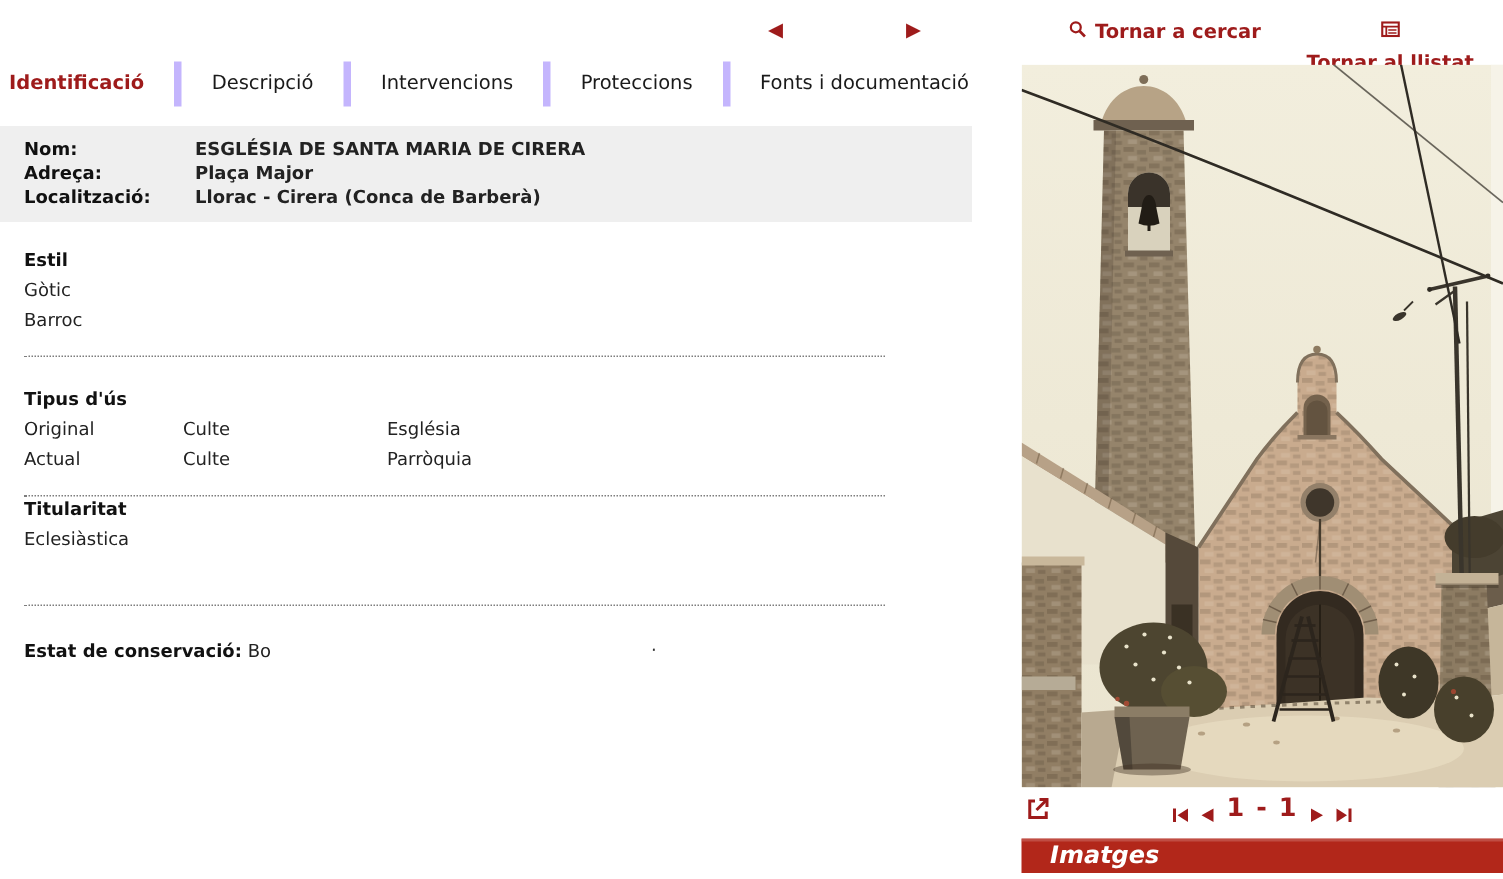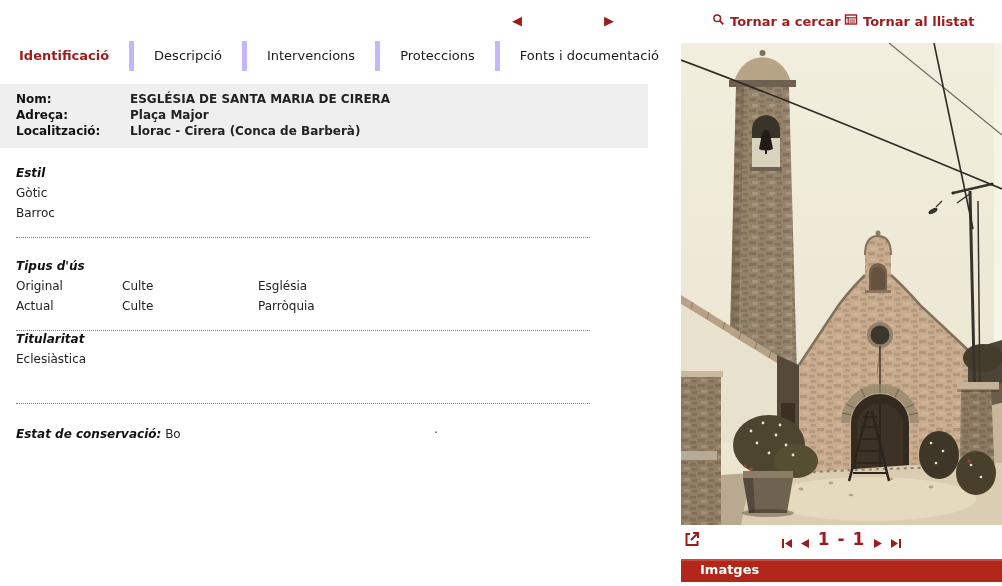--- a/index.html
+++ b/index.html
@@ -14,38 +14,38 @@
   
   .record-nav { position:absolute; top:13px; left:512px; width:102px;
     display:flex; justify-content:space-between; color:var(--accent);
     font-size:13px; font-weight:bold; }
   .record-nav span { cursor:pointer; }
 
   
   .top-link { position:absolute; top:13px; display:flex; align-items:center; gap:5px;
     color:var(--accent); font-weight:bold; font-size:13px; cursor:pointer; white-space:nowrap; }
   #link-search { left:712px; }
-  #link-list  { left:844px; }
+  #link-list  { left:871px;flex-direction:column; }
 
   
   .tabs { position:absolute; top:41px; left:0; display:flex; align-items:stretch; }
   .tab { font-size:13px; color:#1a1a1a; padding:7px 20px; cursor:pointer; line-height:16px; }
   .tab + .tab { border-left:5px solid #c4b5fd; }
-  .tab.active { color:var(--accent); font-weight:bold; padding-left:19px; }
+  .tab.active { color:var(--accent); font-weight:bold; padding-left:6px; }
 
   
   .record-header { position:absolute; top:84px; left:0; width:648px; height:64px;
     background:var(--hdr); padding:7px 0 0 16px; }
   .rh-row { display:flex; line-height:16px; }
   .rh-label { width:114px; font-weight:bold; color:#111; }
   .rh-value { color:#222;font-weight:bold; }
 
   
   .section { position:absolute; left:16px; width:574px; color:#222; }
-  .sec-title { font-weight:bold; color:#111; line-height:20px;font-style:italic; }
+  .sec-title { font-weight:bold; color:#111; line-height:20px; }
   .sec-item { line-height:20px; }
   .divider { position:absolute; left:16px; width:574px; border-top:1px dotted #7d7d7d; height:0; }
   #sec-estil { top:163px; }
   #div1 { top:237px; }
   #sec-tipus { top:256px; }
   #div2 { top:330px; }
   #sec-tit { top:329px; }
   #div3 { top:403px; }
   #sec-estat { top:424px; }
   .t-row { display:flex; line-height:20px; }
@@ -56,22 +56,22 @@
   
   .photo { position:absolute; left:681px; top:43px; width:321px; height:482px; overflow:hidden; }
   .photo svg { display:block; }
   .open-btn { position:absolute; left:683px; top:530px; width:18px; height:18px; cursor:pointer; }
   .pager { position:absolute; left:681px; top:531px; width:321px; height:18px;
     display:flex; justify-content:center; align-items:flex-end; gap:6px;
     color:var(--accent); font-weight:bold; font-size:17px; }
   .pager .pg { cursor:pointer; display:flex; align-items:center; }
   .pager-label { padding:0 2px; letter-spacing:1px; }
   .imatges-bar { position:absolute; left:681px; top:559px; width:321px; height:23px;
-    background:var(--bar); color:#fff; font-weight:bold; font-size:13px;
-    line-height:22px; padding-left:19px; box-shadow:inset 0 2px 0 rgba(255,255,255,0.18); }
+    background:var(--bar); color:#fff; font-weight:bold; font-size:16px;
+    line-height:22px; padding-left:19px; box-shadow:inset 0 2px 0 rgba(255,255,255,0.18);font-style:italic; }
 </style>
 </head>
 <body>
 
 <div class="record-nav">
   <span>◀</span>
   <span>▶</span>
 </div>
 
 <div class="top-link" id="link-search">

